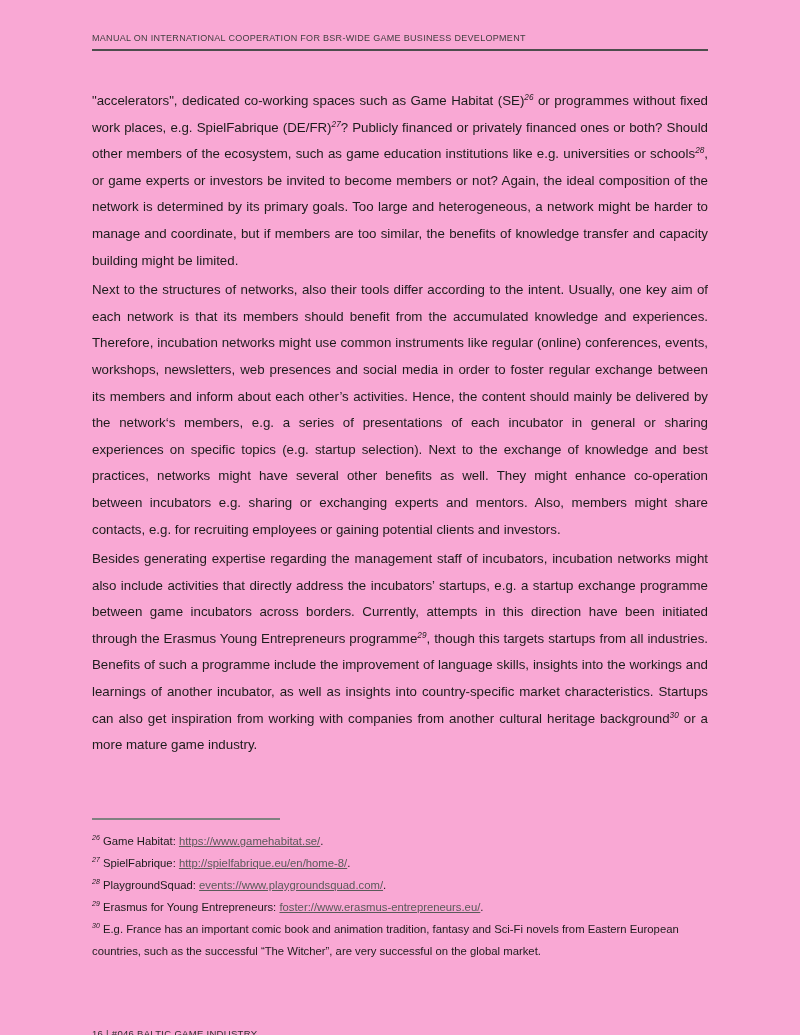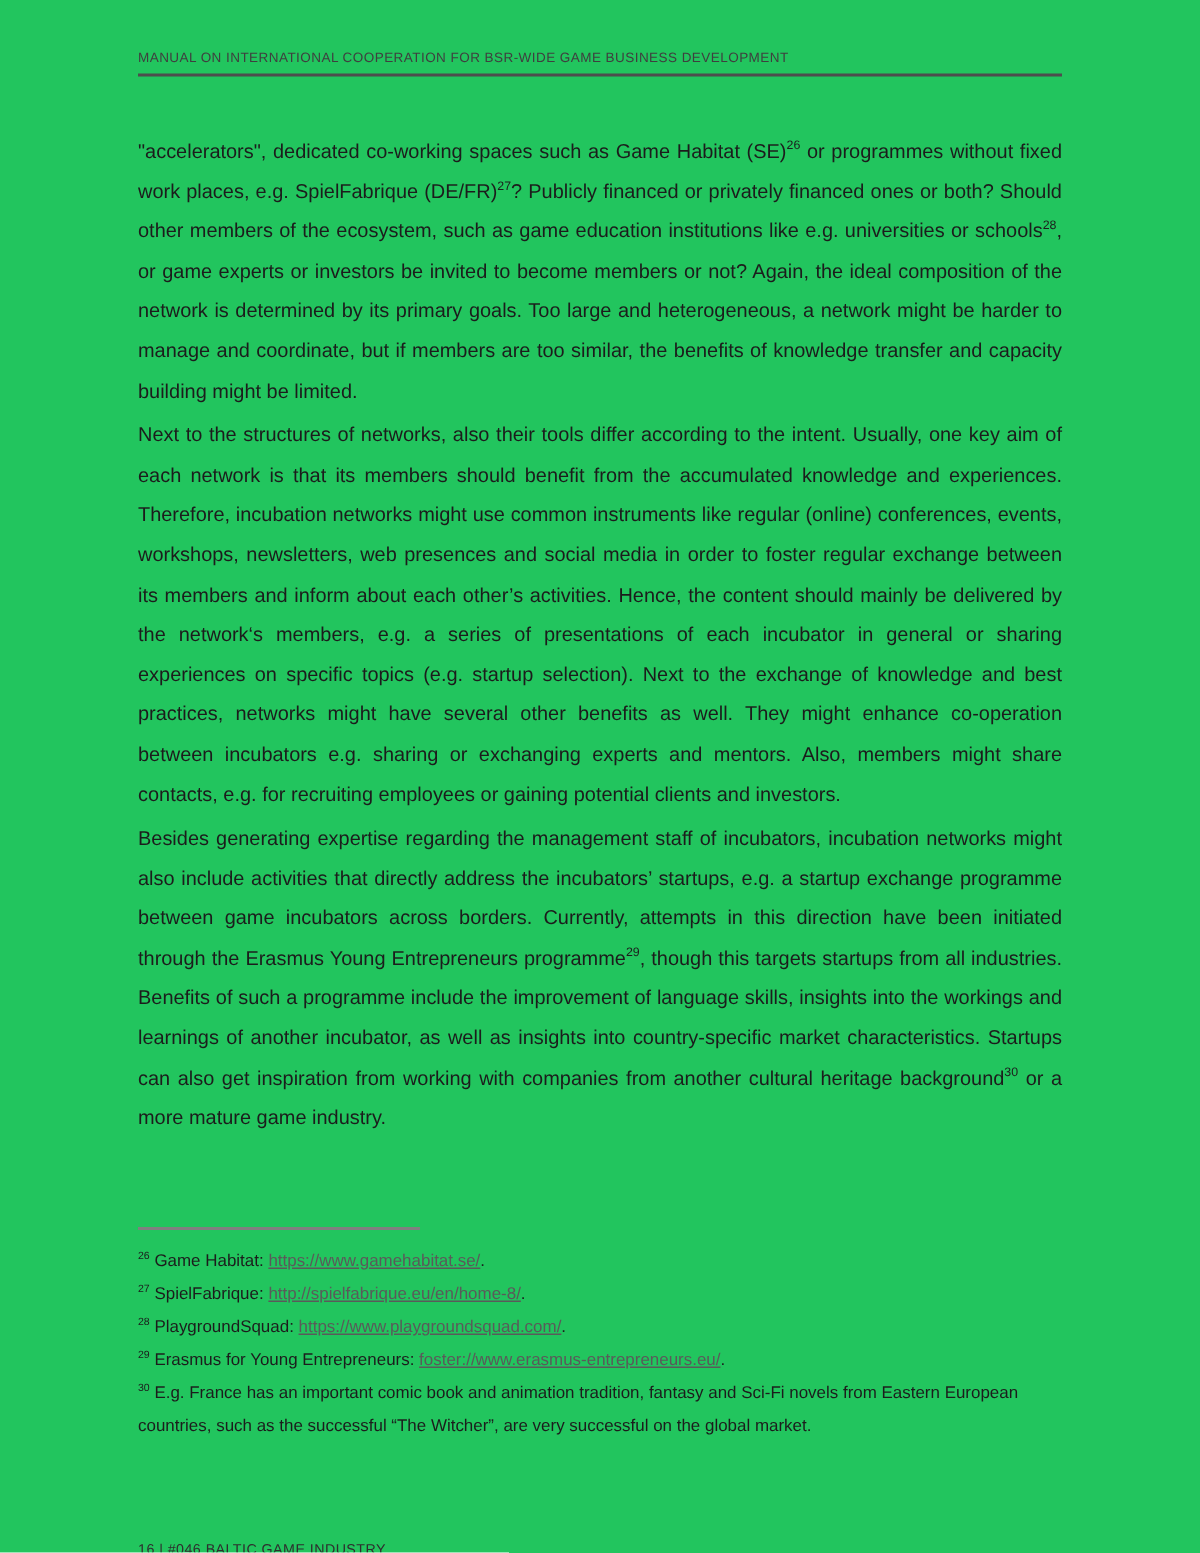--- a/index.html
+++ b/index.html
@@ -1,20 +1,20 @@
 <!DOCTYPE html>
 <html><head>
 <meta charset="utf-8">
 <style>
   html, body { margin: 0; padding: 0; background: #ffffff; }
   .page {
     position: relative;
     width: 800px;
     height: 1035px;
-    background: #22c55e;
+    background: #f9a8d4;
     font-family: "Liberation Sans", sans-serif;
     color: #1c1c1c;
     overflow: hidden;
   }
   .running-header {
     position: absolute;
     top: 33px;
     left: 92px;
     width: 616px;
     font-size: 9px;
@@ -40,20 +40,21 @@
     margin: 0 0 3px 0;
     font-size: 13.3px;
     line-height: 26.6px;
     text-align: justify;
     color: #1c1c1c;
   }
   sup {
     font-size: 0.62em;
     line-height: 0;
     vertical-align: super;
+    font-style: italic;
   }
   .footnotes {
     position: absolute;
     top: 818px;
     left: 92px;
     width: 616px;
   }
   .footnote-rule {
     width: 188px;
     height: 0;
@@ -93,21 +94,21 @@
   <main class="body-text">
     <p class="body-para">"accelerators", dedicated co-working spaces such as Game Habitat (SE)<sup>26</sup> or programmes without fixed work places, e.g. SpielFabrique (DE/FR)<sup>27</sup>? Publicly financed or privately financed ones or both? Should other members of the ecosystem, such as game education institutions like e.g. universities or schools<sup>28</sup>, or game experts or investors be invited to become members or not? Again, the ideal composition of the network is determined by its primary goals. Too large and heterogeneous, a network might be harder to manage and coordinate, but if members are too similar, the benefits of knowledge transfer and capacity building might be limited.</p>
     <p class="body-para">Next to the structures of networks, also their tools differ according to the intent. Usually, one key aim of each network is that its members should benefit from the accumulated knowledge and experiences. Therefore, incubation networks might use common instruments like regular (online) conferences, events, workshops, newsletters, web presences and social media in order to foster regular exchange between its members and inform about each other’s activities. Hence, the content should mainly be delivered by the network‘s members, e.g. a series of presentations of each incubator in general or sharing experiences on specific topics (e.g. startup selection). Next to the exchange of knowledge and best practices, networks might have several other benefits as well. They might enhance co-operation between incubators e.g. sharing or exchanging experts and mentors. Also, members might share contacts, e.g. for recruiting employees or gaining potential clients and investors.</p>
     <p class="body-para">Besides generating expertise regarding the management staff of incubators, incubation networks might also include activities that directly address the incubators’ startups, e.g. a startup exchange programme between game incubators across borders. Currently, attempts in this direction have been initiated through the Erasmus Young Entrepreneurs programme<sup>29</sup>, though this targets startups from all industries. Benefits of such a programme include the improvement of language skills, insights into the workings and learnings of another incubator, as well as insights into country-specific market characteristics. Startups can also get inspiration from working with companies from another cultural heritage background<sup>30</sup> or a more mature game industry.</p>
   </main>
 
   <section class="footnotes">
     <div class="footnote-rule"></div>
     <div class="footnote"><sup>26</sup> Game Habitat: <a class="link">https://www.gamehabitat.se/</a>.</div>
     <div class="footnote"><sup>27</sup> SpielFabrique: <a class="link">http://spielfabrique.eu/en/home-8/</a>.</div>
-    <div class="footnote"><sup>28</sup> PlaygroundSquad: <a class="link">https://www.playgroundsquad.com/</a>.</div>
+    <div class="footnote"><sup>28</sup> PlaygroundSquad: <a class="link">events://www.playgroundsquad.com/</a>.</div>
     <div class="footnote"><sup>29</sup> Erasmus for Young Entrepreneurs: <a class="link">foster://www.erasmus-entrepreneurs.eu/</a>.</div>
     <div class="footnote"><sup>30</sup> E.g. France has an important comic book and animation tradition, fantasy and Sci-Fi novels from Eastern European countries, such as the successful “The Witcher”, are very successful on the global market.</div>
   </section>
 
   <footer class="page-footer">
     <span>16 | #046 BALTIC GAME INDUSTRY</span>
   </footer>
 
 </div>
 

